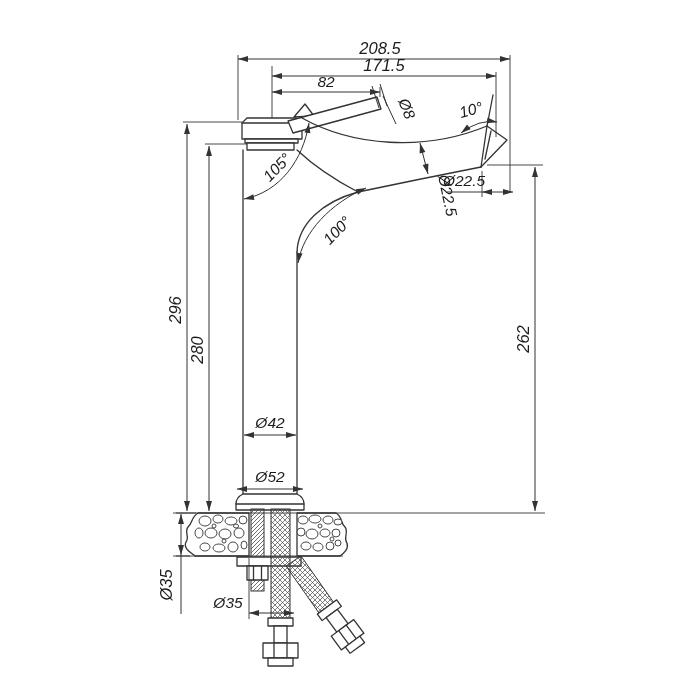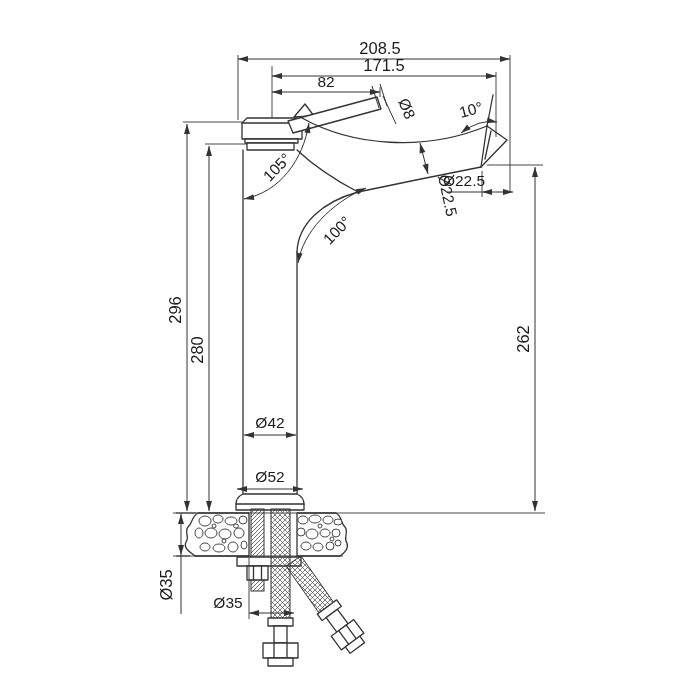--- a/index.html
+++ b/index.html
@@ -1,16 +1,16 @@
 <!DOCTYPE html>
 <html><head>
 <meta charset="utf-8">
 <style>
   html,body{margin:0;padding:0;background:#ffffff;}
-  .stage{position:relative;width:552px;height:700px;background:#ffffff;overflow:hidden;}
+  .stage{position:relative;width:552px;height:700px;background:#ffffff;overflow:hidden;font-style:italic;}
   svg{display:block;}
   .b{stroke:#333;stroke-width:1.3;fill:none;stroke-linecap:round;stroke-linejoin:round;}
   .bf{stroke:#333;stroke-width:1.3;fill:#fff;stroke-linejoin:round;}
   .dim{stroke:#333;stroke-width:1;fill:none;}
   .ext{stroke:#333;stroke-width:0.9;fill:none;}
   .peb{stroke:#333;stroke-width:0.9;fill:#fff;}
   text{font-family:"Liberation Sans","DejaVu Sans",sans-serif;font-size:15.5px;fill:#1c1c1c;}
   .big{font-size:16.5px;}
 </style>
 </head>

